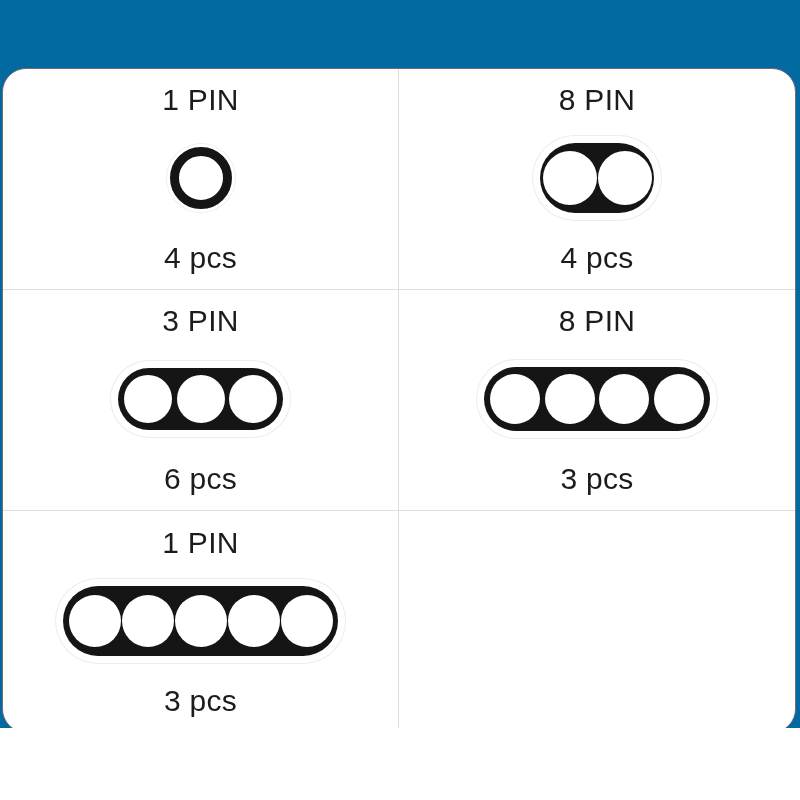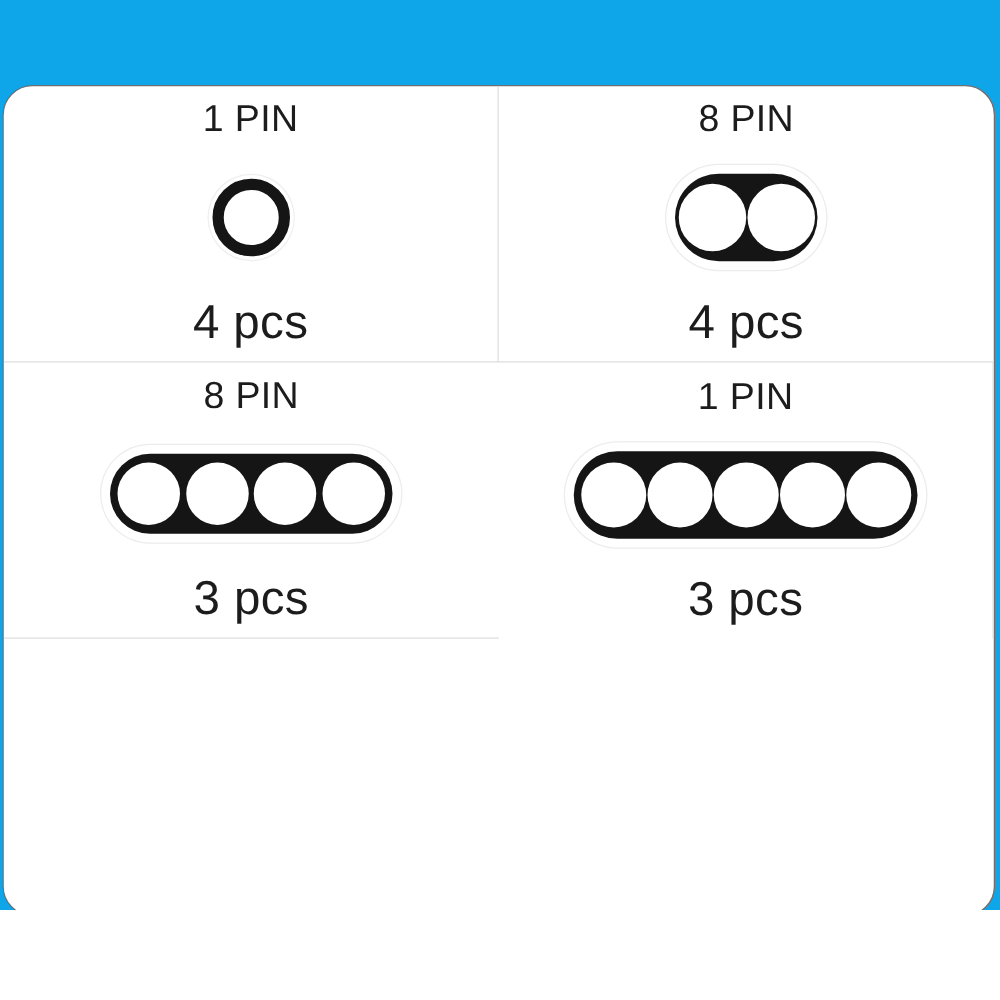--- a/index.html
+++ b/index.html
@@ -5,21 +5,21 @@
 <style>
   html, body {
     margin: 0;
     padding: 0;
     background: #ffffff;
   }
   #page {
     position: relative;
     width: 800px;
     height: 728px;
-    background: #0ea5e9;
+    background: #0369a1;
     font-family: "Liberation Sans", sans-serif;
     overflow: hidden;
   }
 
   
   #card {
     position: absolute;
     left: 2px;
     top: 68px;
     width: 794px;
@@ -54,21 +54,21 @@
   
   .pin-label {
     font-size: 30px;
     line-height: 1;
     color: #1c1c1c;
     letter-spacing: 0.3px;
     margin-bottom: 20px;
     white-space: nowrap;
   }
   .qty-label {
-    font-size: 38px;
+    font-size: 30px;
     line-height: 1;
     color: #1c1c1c;
     letter-spacing: 0.3px;
     margin-top: 22px;
     white-space: nowrap;
   }
 
   
   .connector-wrap {
     display: flex;
@@ -125,20 +125,31 @@
         <div class="pin-label">8 PIN</div>
         <div class="connector-wrap">
           <div class="connector" style="width: 114px; height: 70px; gap: 1px;">
               <div class="pin" style="width: 54px; height: 54px;"></div>
               <div class="pin" style="width: 54px; height: 54px;"></div>
             </div>
         </div>
         <div class="qty-label">4 pcs</div>
       </div>
 
+      <div class="cell col-left row-mid">
+        <div class="pin-label">3 PIN</div>
+        <div class="connector-wrap">
+          <div class="connector" style="width: 165px; height: 62px; gap: 4.5px;">
+              <div class="pin" style="width: 48px; height: 48px;"></div>
+              <div class="pin" style="width: 48px; height: 48px;"></div>
+              <div class="pin" style="width: 48px; height: 48px;"></div>
+            </div>
+        </div>
+        <div class="qty-label">6 pcs</div>
+      </div>
 
       <div class="cell col-right row-mid">
         <div class="pin-label">8 PIN</div>
         <div class="connector-wrap">
           <div class="connector" style="width: 226px; height: 64px; gap: 4.66667px;">
               <div class="pin" style="width: 50px; height: 50px;"></div>
               <div class="pin" style="width: 50px; height: 50px;"></div>
               <div class="pin" style="width: 50px; height: 50px;"></div>
               <div class="pin" style="width: 50px; height: 50px;"></div>
             </div>

